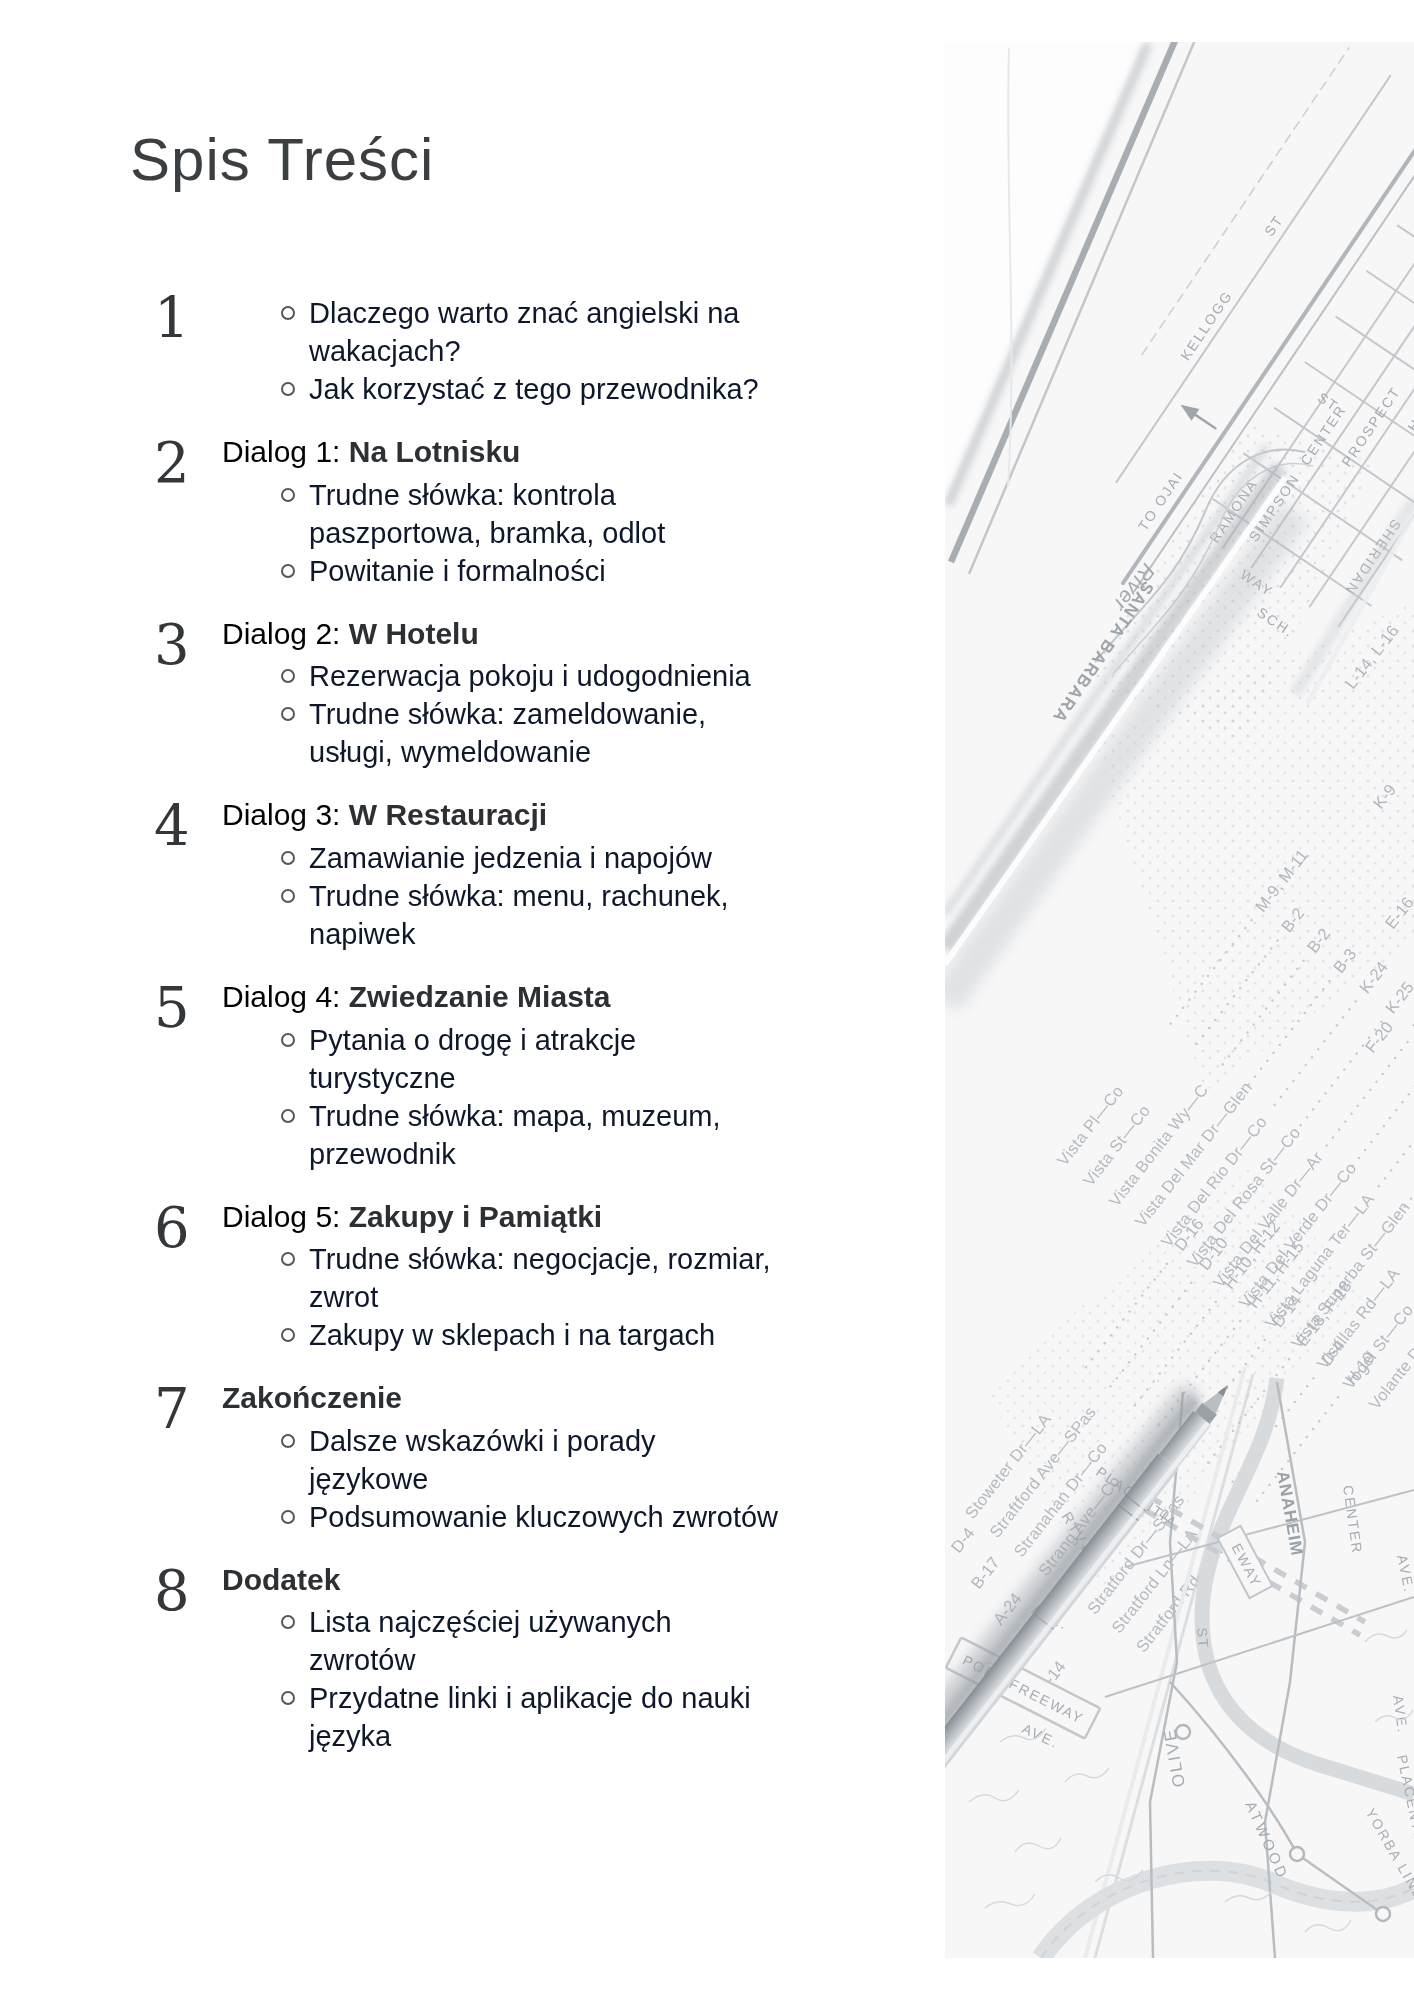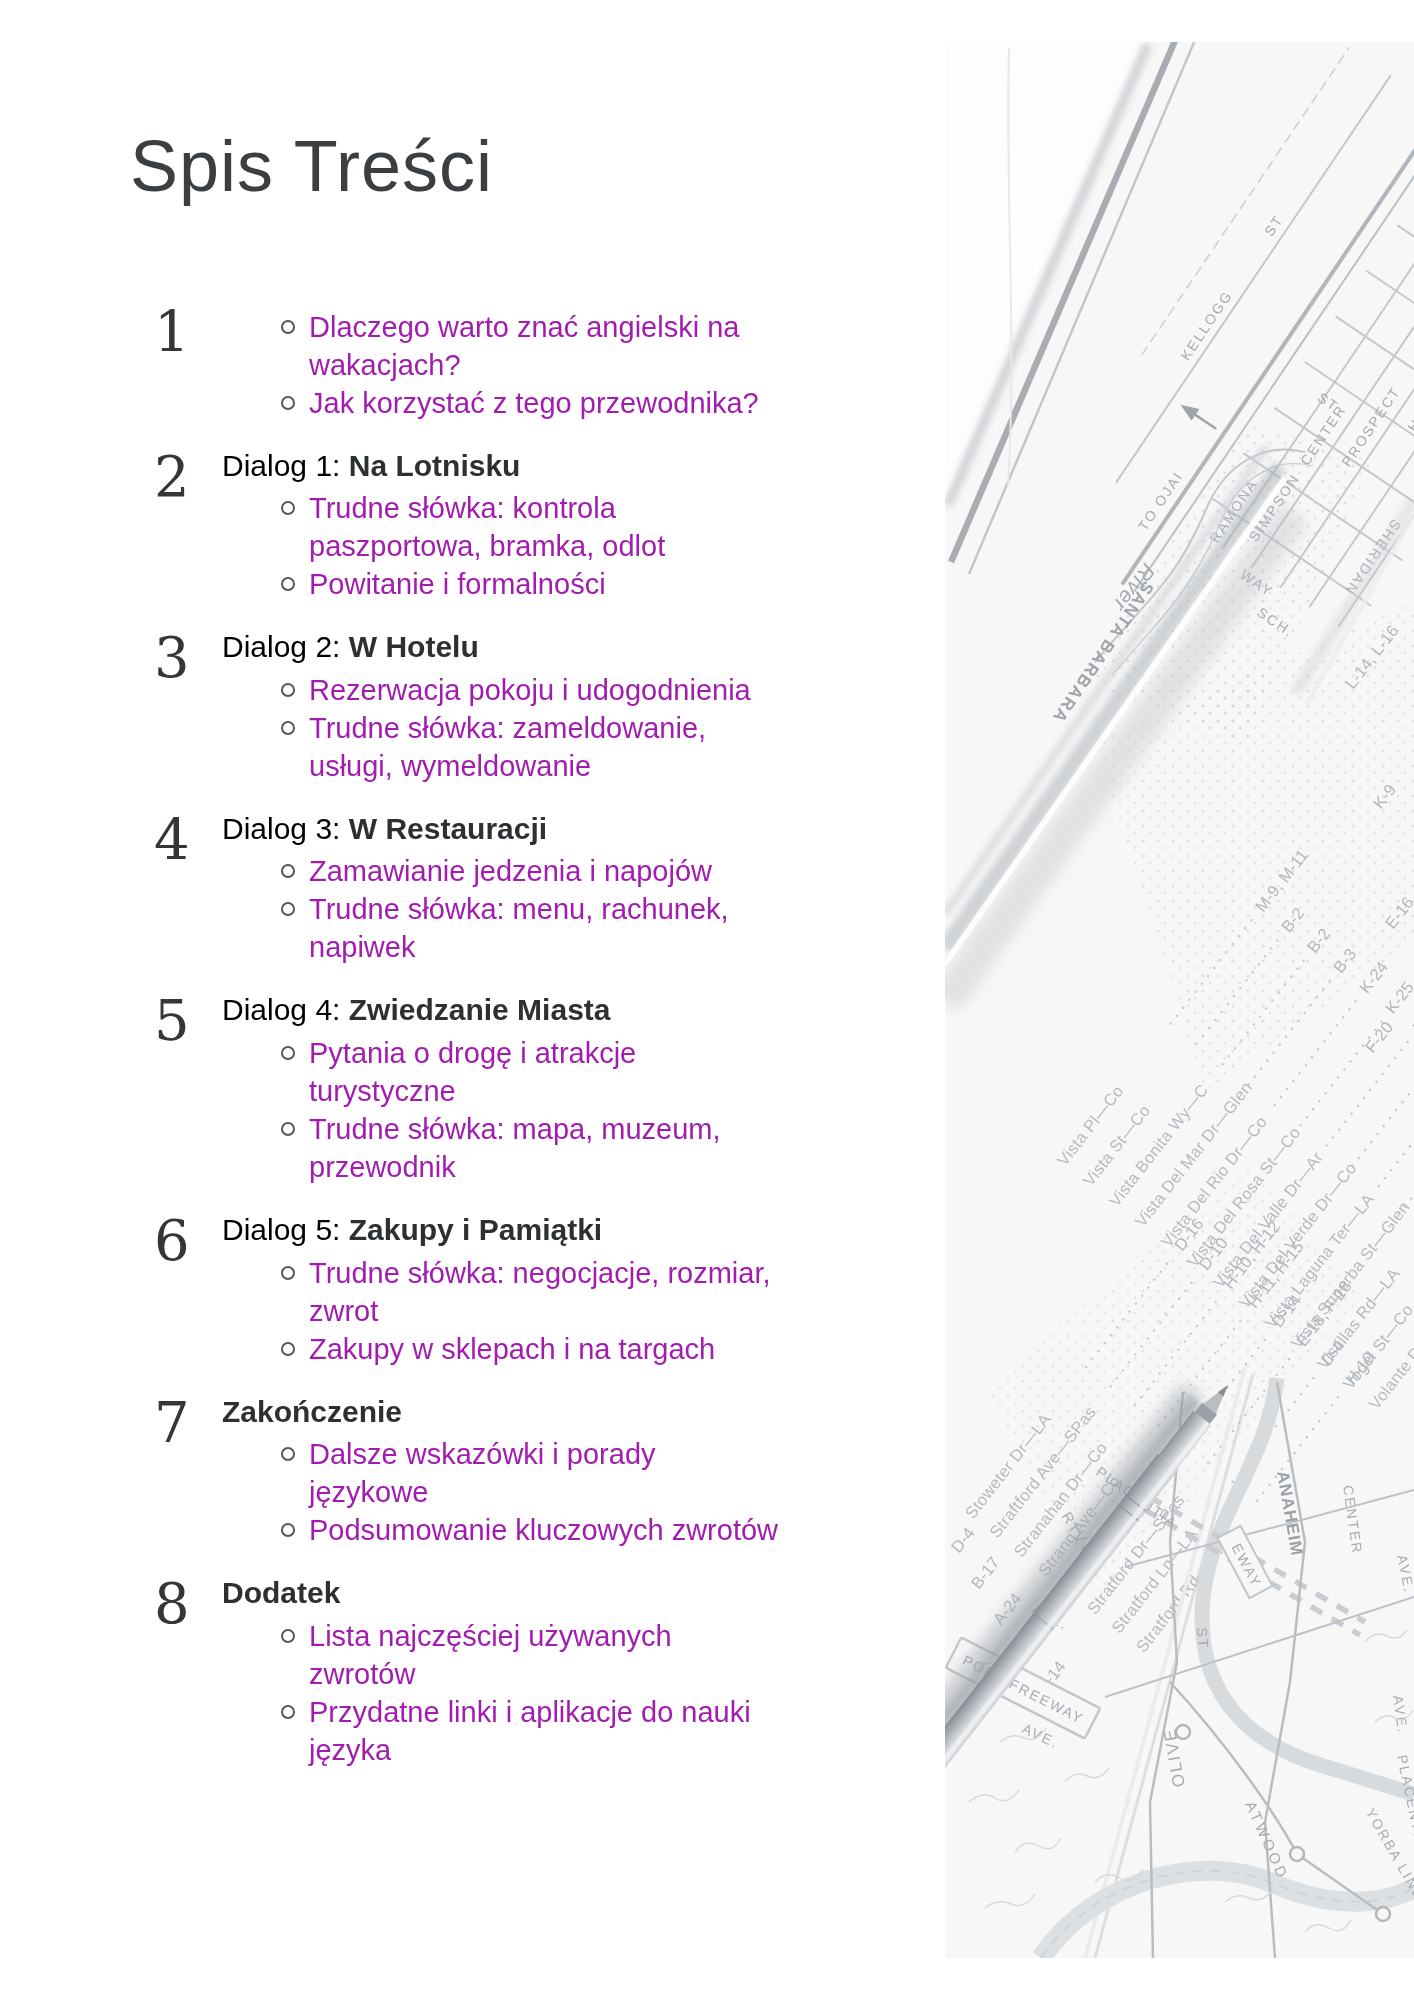--- a/index.html
+++ b/index.html
@@ -2,34 +2,34 @@
 <html><head>
 <meta charset="utf-8">
 <style>
   html,body{margin:0;padding:0;}
   body{
     width:1414px;height:2000px;position:relative;background:#ffffff;
     font-family:"Liberation Sans","DejaVu Sans",sans-serif;overflow:hidden;
   }
   .toc{position:absolute;left:130px;top:126px;width:812px;}
   .page-title{
-    margin:0;font-size:72px;font-weight:400;line-height:1.12;
+    margin:0;font-size:60px;font-weight:400;line-height:1.12;
     color:#3c3f42;letter-spacing:1px;
   }
   .toc-list{list-style:none;margin:96px 0 0 0;padding:0;}
   .toc-item{display:grid;grid-template-columns:92px 1fr;margin-bottom:26px;}
   .toc-number{
     font-family:"DejaVu Serif","Liberation Serif",serif;
     font-size:56px;line-height:1.05;color:#34373a;padding:0 0 0 24px;
   }
   .toc-heading{margin:0;font-size:30px;line-height:1.22;font-weight:700;color:#2d3033;}
   .toc-heading .prefix{font-weight:400;color:#000000;}
   .toc-bullets{list-style:none;margin:5px 0 0 0;padding:0;width:560px;}
   .toc-bullets li{
-    position:relative;padding-left:87px;font-size:29px;line-height:38px;color:#a21caf;
+    position:relative;padding-left:87px;font-size:29px;line-height:38px;color:#0f172a;
   }
   .toc-bullets li::before{
     content:"";position:absolute;left:59px;top:12px;width:10px;height:10px;
     border:2.2px solid #55585b;border-radius:50%;
   }
   .photo{
     position:absolute;left:945px;top:42px;width:469px;height:1916px;
     overflow:hidden;background:#f6f6f7;
   }
   .photo svg{display:block;}

